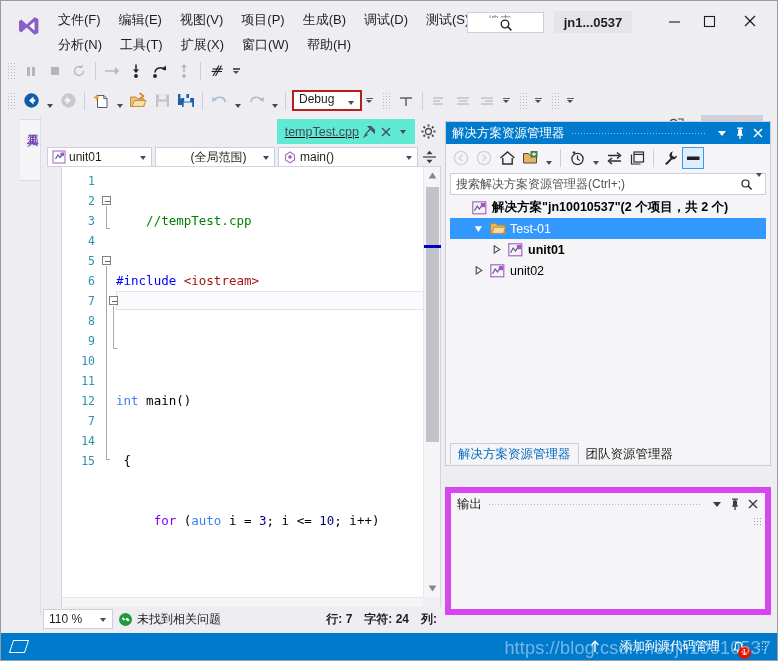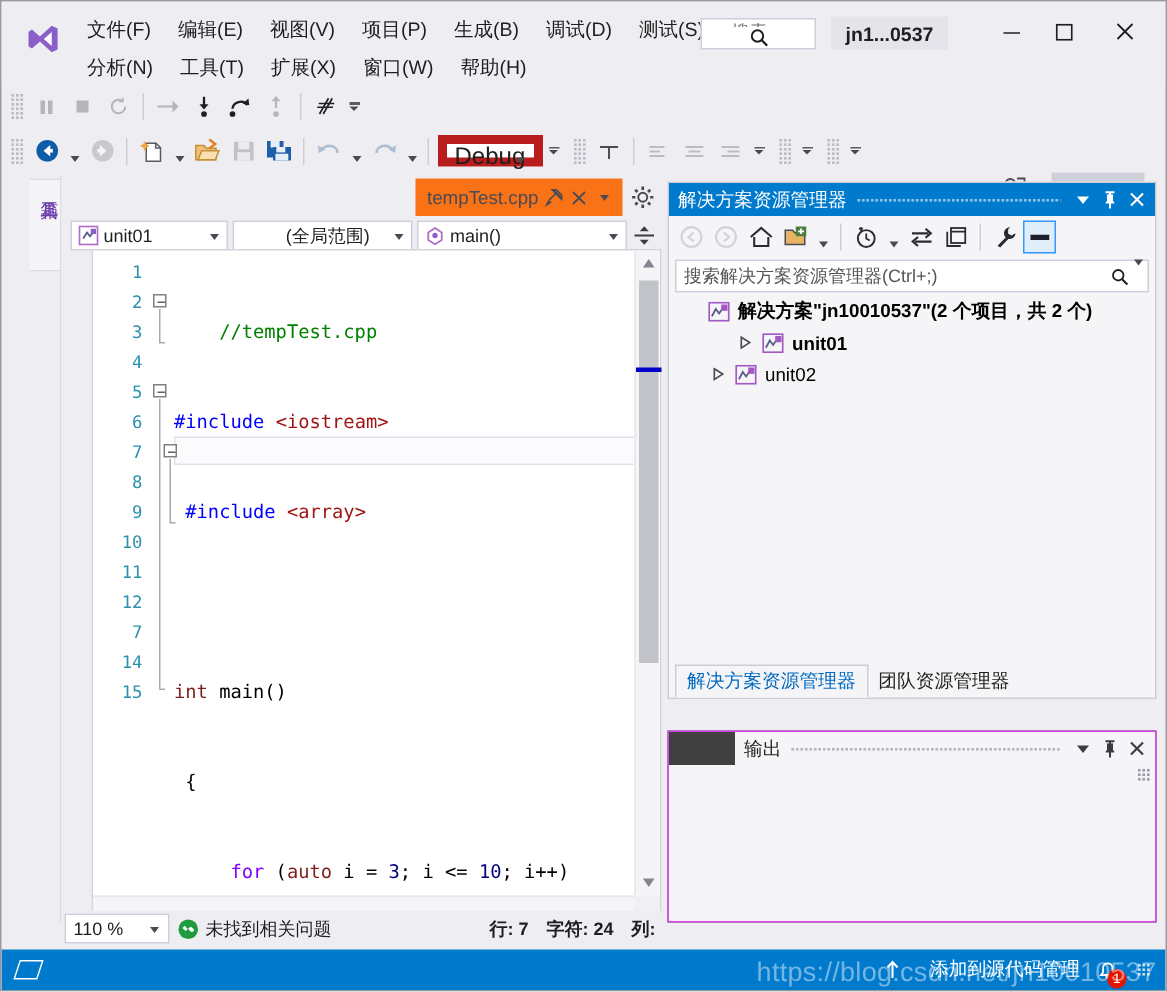--- a/index.html
+++ b/index.html
@@ -88,23 +88,23 @@
   }
   .caret-d { width: 0; height: 0; border-left: 3.5px solid transparent; border-right: 3.5px solid transparent; border-top: 4px solid #4a4a54; }
   .caret-d.sm { border-left-width: 3px; border-right-width: 3px; border-top-width: 3.5px; }
   .overflow-chev {
     width: 14px; height: 22px; display: flex; flex-direction: column;
     align-items: center; justify-content: center; gap: 1px; flex: 0 0 auto;
   }
   .overflow-chev i { display:block; width: 7px; height: 1.5px; background: #5a5a64; }
 
   .config-combo {
-    width: 70px; height: 21px; border: 6px solid #b91c1c; background: #fff;
+    width: 70px; height: 21px; border: 2px solid #b91c1c; background: #fff;
     display: flex; padding-left: 5px; margin-left: 2px;
-    font-size: 16px; color: #1e1e1e; position: relative; flex: 0 0 auto;
+    font-size: 12px; color: #1e1e1e; position: relative; flex: 0 0 auto;
   }
   .config-combo .caret-d { position: absolute; right: 6px; top: 9px; }
 
   .liveshare {
     position: absolute; left: 560px; top: 60px; height: 22px;
     display: flex; align-items: center; gap: 5px; cursor: default;
   }
   .liveshare span { font-size: 13px; color: #1e1e1e; }
   .acct-icon { position: absolute; left: 663px; top: 59px; width: 22px; height: 22px; cursor: default; }
   .admin-pill {
@@ -132,23 +132,24 @@
   
   .editor-dock {
     position: absolute; left: 40px; top: 118px; width: 400px; height: 498px;
     background: #eeeef2;
   }
   .tabstrip {
     position: absolute; left: 0; top: 0; width: 400px; height: 25px;
   }
   .doc-tab {
     position: absolute; right: 26px; top: 0; height: 25px;
-    background: #f97316;
+    background: #5eead4;
     display: flex; align-items: center; gap: 4px; padding: 0 5px 0 8px;
     cursor: default;
+    text-decoration: underline;
   }
   .doc-tab .name { font-size: 12.5px; color: #4a4a56; white-space: nowrap; }
   .tab-gear { position: absolute; right: 4px; top: 4px; width: 17px; height: 17px; cursor: default; }
   .tab-chev { width: 14px; height: 16px; display:flex; align-items:center; justify-content:center; cursor:default; }
 
   .navbar {
     position: absolute; left: 4px; top: 25px; width: 396px; height: 26px;
     background: #eeeef2; display: flex; align-items: center; gap: 3px; padding: 0 2px;
   }
   .nav-combo {
@@ -191,21 +192,21 @@
     position: absolute; left: 54px; top: 4px; right: 0;
     font-family: "DejaVu Sans Mono", "Liberation Mono", monospace;
     font-size: 12.5px; line-height: 20px; color: #000;
     white-space: pre;
   }
   .code-lines .ln { height: 20px; }
   .cur-line-box {
     position: absolute; left: 54px; width: 322px; height: 19px;
     border: 1px solid #e2e2ea; background: #fbfbfd;
   }
-  .kw { color: #7f1d1d; }
+  .kw { color: #3b82f6; }
   .kw2 { color: #7f00ff; }
   .cm { color: #008000; }
   .str { color: #a31515; }
   .num { color: #000080; }
   .pp { color: #0000ff; }
 
   .vscroll {
     position: absolute; right: 0; top: 0; width: 17px; bottom: 17px;
     background: #f5f5f7; border-left: 1px solid #e6e6ec;
   }
@@ -277,21 +278,21 @@
   .ind1 { padding-left: 4px; } .ind2 { padding-left: 22px; } .ind3 { padding-left: 40px; }
 
   .sol-tabs { position: absolute; left: 0; bottom: 0; height: 24px; width: 100%; display: flex; align-items: flex-end; padding-left: 4px; }
   .sol-tab { height: 22px; display: flex; align-items: center; padding: 0 7px; font-size: 12.5px; cursor: default; }
   .sol-tab.active { background: #f5f5f8; border: 1px solid #cdcdd6; border-bottom: 1px solid #f5f5f8; color: #0069c0; }
   .sol-tab.inactive { color: #1e1e1e; }
 
   
   .out-panel {
     position: absolute; left: 444px; top: 486px; width: 326px; height: 128px;
-    background: #404040; border: 1px solid #d946ef; padding-left: 44px;
+    background: #b91c1c; border: 6px solid #d946ef;
   }
   .out-title {
     height: 22px; display: flex; align-items: center; padding: 0 3px 0 6px; background: #f5f5f8;
   }
   .out-title .ttl { font-size: 12.5px; color: #1e1e1e; }
   .out-title .dots { flex: 1; height: 100%;
     background-image: radial-gradient(#b6b6c4 40%, transparent 41%);
     background-size: 3px 3px; background-position: 0 10px; background-repeat: repeat-x;
     margin: 0 6px; }
   .out-title .pbtn { width: 18px; height: 20px; display: flex; align-items: center; justify-content: center; cursor: default; }
@@ -718,21 +719,20 @@
         <div class="lend" style="left:4px; top:288px;"></div>
 
         <div class="fold" style="top:125px; left:7px;"></div>
         <div class="vline" style="left:11px; top:135px; height:42px;"></div>
         <div class="lend" style="left:11px; top:177px;"></div>
       </div>
 
       <div class="code-lines">
         <div class="ln"><span class="cm">    //tempTest.cpp</span></div>
         <div class="ln"><span class="pp">#include</span> <span class="str">&lt;iostream&gt;</span></div>
-        <div class="ln"> <span class="pp">#include</span> <span class="str">&lt;array&gt;</span></div>
         <div class="ln"></div>
         <div class="ln"><span class="kw">int</span> main()</div>
         <div class="ln"> {</div>
         <div class="ln">     <span class="kw2">for</span> (<span class="kw">auto</span> i = <span class="num">3</span>; i &lt;= <span class="num">10</span>; i++)</div>
         
         
         
         
         
         
@@ -885,20 +885,34 @@
         <span class="ico">
           <svg width="15" height="14" viewBox="0 0 15 14">
             <rect x="0.8" y="0.8" width="13" height="12" fill="none" stroke="#a259c4" stroke-width="1.1"></rect>
             <path d="M2.6 9.8 L5.2 5 L7.4 8 L10 4.2" fill="none" stroke="#5a5a8a" stroke-width="1.2"></path>
             <rect x="8.8" y="2" width="4.2" height="4.2" fill="#a259c4"></rect>
           </svg>
         </span>
         <span class="lb b">解决方案"jn10010537"(2 个项目，共 2 个)</span>
       </div>
 
+      <div class="tnode ind2 sel">
+        <span class="exp">
+          <svg width="9" height="9" viewBox="0 0 9 9">
+              <path d="M0.8 2.2 L8 2.2 L4.4 8 Z" fill="#ffffff"></path>
+            </svg>
+        </span>
+        <span class="ico">
+          <svg width="16" height="13" viewBox="0 0 16 13">
+            <path d="M0.8 1.6 L6 1.6 L7.2 3.2 L15 3.2 L15 11.4 L0.8 11.4 Z" fill="#efb758" stroke="#b98a2e" stroke-width="0.9"></path>
+            <path d="M2 11.4 L4 5.2 L15.5 5.2 L13.5 11.4 Z" fill="#f7dba6" stroke="#b98a2e" stroke-width="0.9"></path>
+          </svg>
+        </span>
+        <span class="lb">Test-01</span>
+      </div>
 
       <div class="tnode ind3">
         <span class="exp">
           <svg width="9" height="9" viewBox="0 0 9 9">
               <path d="M2.2 0.8 L7.8 4.4 L2.2 8 Z" fill="none" stroke="#4a4a54" stroke-width="1.1"></path>
             </svg>
         </span>
         <span class="ico">
           <svg width="15" height="14" viewBox="0 0 15 14">
             <rect x="0.8" y="0.8" width="13" height="12" fill="none" stroke="#a259c4" stroke-width="1.1"></rect>

